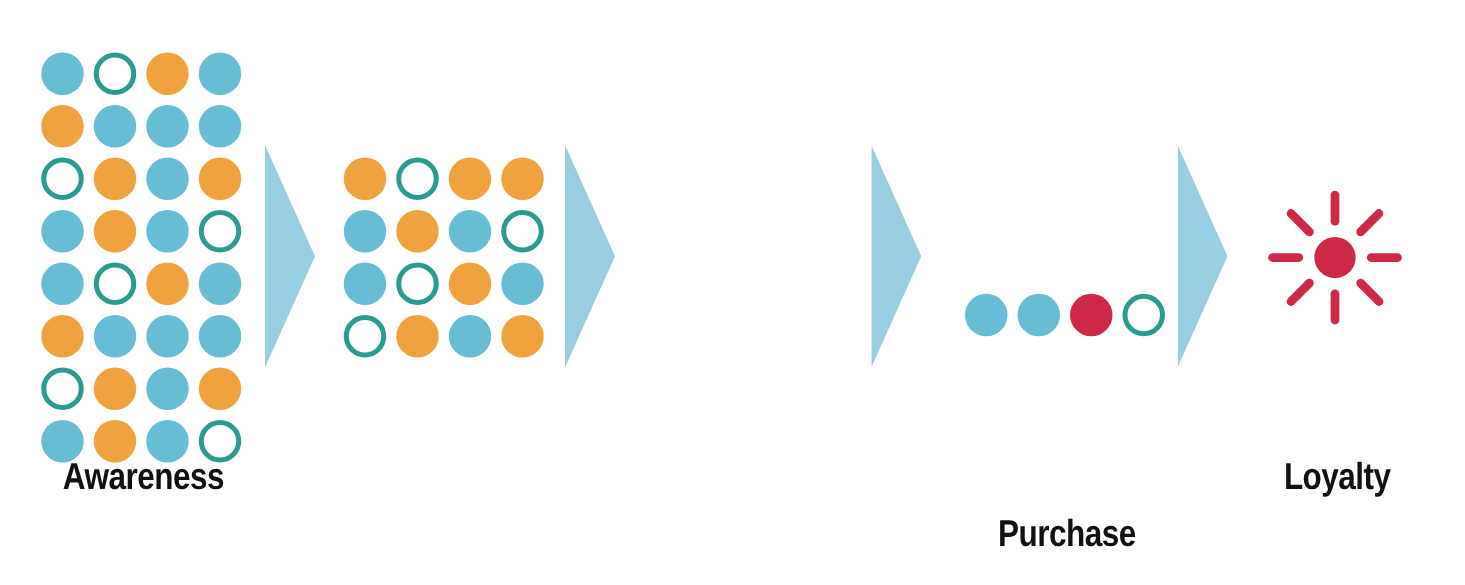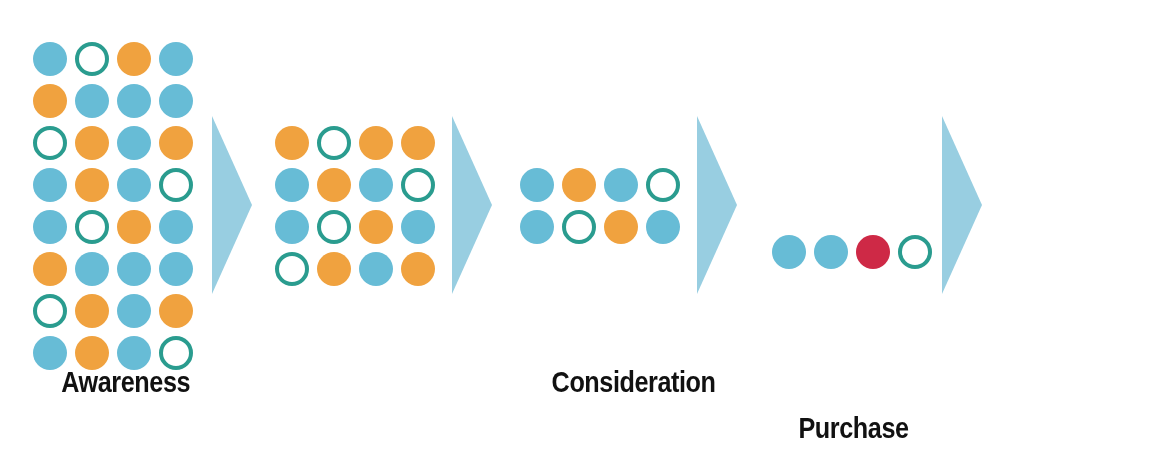--- a/index.html
+++ b/index.html
@@ -51,22 +51,23 @@
   #arrow-3 { left: 697px; }
   #arrow-4 { left: 942px; }
 
   .starburst { position: absolute; top: 148px; left: 22px; width: 116px; height: 116px; color: var(--red, #CE2946); }
   .starburst .sb-core { fill: currentColor; }
   .starburst .sb-rays line { stroke: currentColor; stroke-width: 7; stroke-linecap: round; }
 
   .label {
     position: absolute;
     top: 367px;
-    left: 16px;
+    left: 4px;
     right: 0;
+    text-align: center;
     font-weight: 700;
     font-size: 30px;
     line-height: 1;
     letter-spacing: -0.5px;
     color: var(--label, #111111);
     white-space: nowrap;
     overflow: visible;
   }
   .label span { display: inline-block; transform: scaleX(0.84); transform-origin: center; }
 </style>
@@ -131,42 +132,45 @@
         <div class="dot blue"></div>
         <div class="dot outline"></div>
         <div class="dot orange"></div>
         <div class="dot blue"></div>
         <div class="dot orange"></div>
       </div>
   </section>
 
   <div class="arrow" id="arrow-2"></div>
 
-  <section class="stage" id="stage-consideration">
-    <div class="dots">
-        <div class="dot blue"></div>
-        <div class="dot orange"></div>
-        <div class="dot blue"></div>
-        <div class="dot outline"></div>
-        <div class="dot blue"></div>
-        <div class="dot outline"></div>
-        <div class="dot orange"></div>
-        <div class="dot blue"></div>
-      </div>
-    <div class="label"><span>Consideration</span></div>
-  </section>
 
   <div class="arrow" id="arrow-3"></div>
 
   <section class="stage" id="stage-purchase">
     <div class="dots">
         <div class="dot blue"></div>
         <div class="dot blue"></div>
         <div class="dot red"></div>
         <div class="dot outline"></div>
       </div>
     <div class="label"><span>Purchase</span></div>
   </section>
 
   <div class="arrow" id="arrow-4"></div>
 
+  <section class="stage" id="stage-loyalty">
+    <svg class="starburst" width="116" height="116" viewBox="0 0 116 116" xmlns="http://www.w3.org/2000/svg">
+      <circle class="sb-core" cx="58" cy="58" r="16.5"></circle>
+      <g class="sb-rays">
+        <line x1="58" y1="29" x2="58" y2="8"></line>
+        <line x1="78.5" y1="37.5" x2="93.2" y2="22.8"></line>
+        <line x1="87" y1="58" x2="108" y2="58"></line>
+        <line x1="78.5" y1="78.5" x2="93.2" y2="93.2"></line>
+        <line x1="58" y1="87" x2="58" y2="108"></line>
+        <line x1="37.5" y1="78.5" x2="22.8" y2="93.2"></line>
+        <line x1="29" y1="58" x2="8" y2="58"></line>
+        <line x1="37.5" y1="37.5" x2="22.8" y2="22.8"></line>
+      </g>
+    </svg>
+    <div class="label"><span>Loyalty</span></div>
+  </section>
 
 </div>
 
 </body></html>

